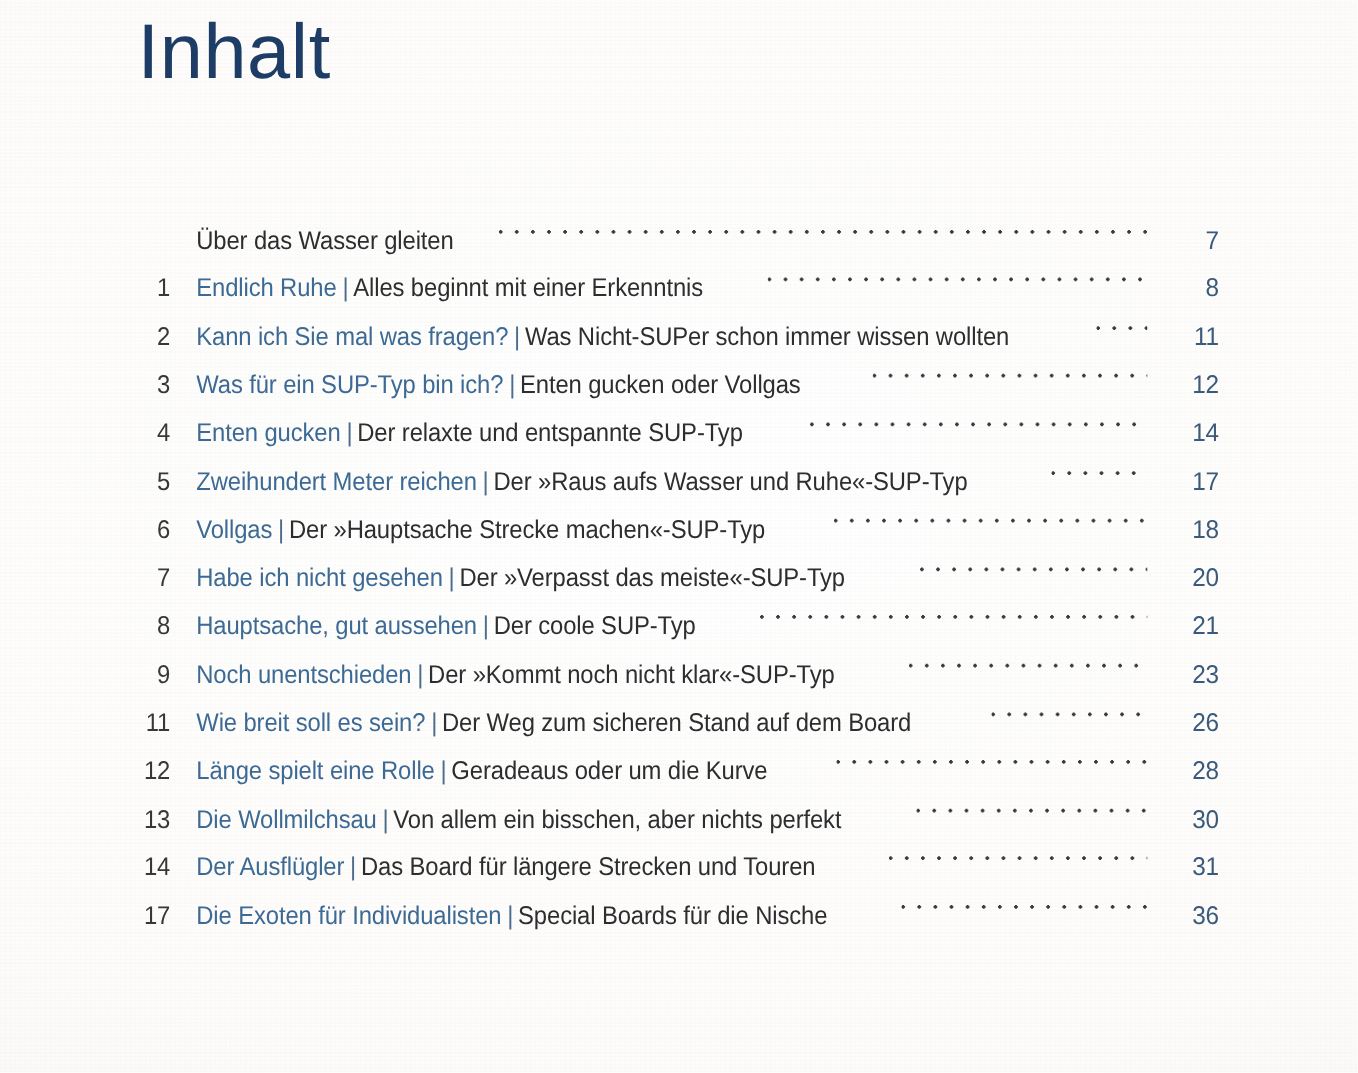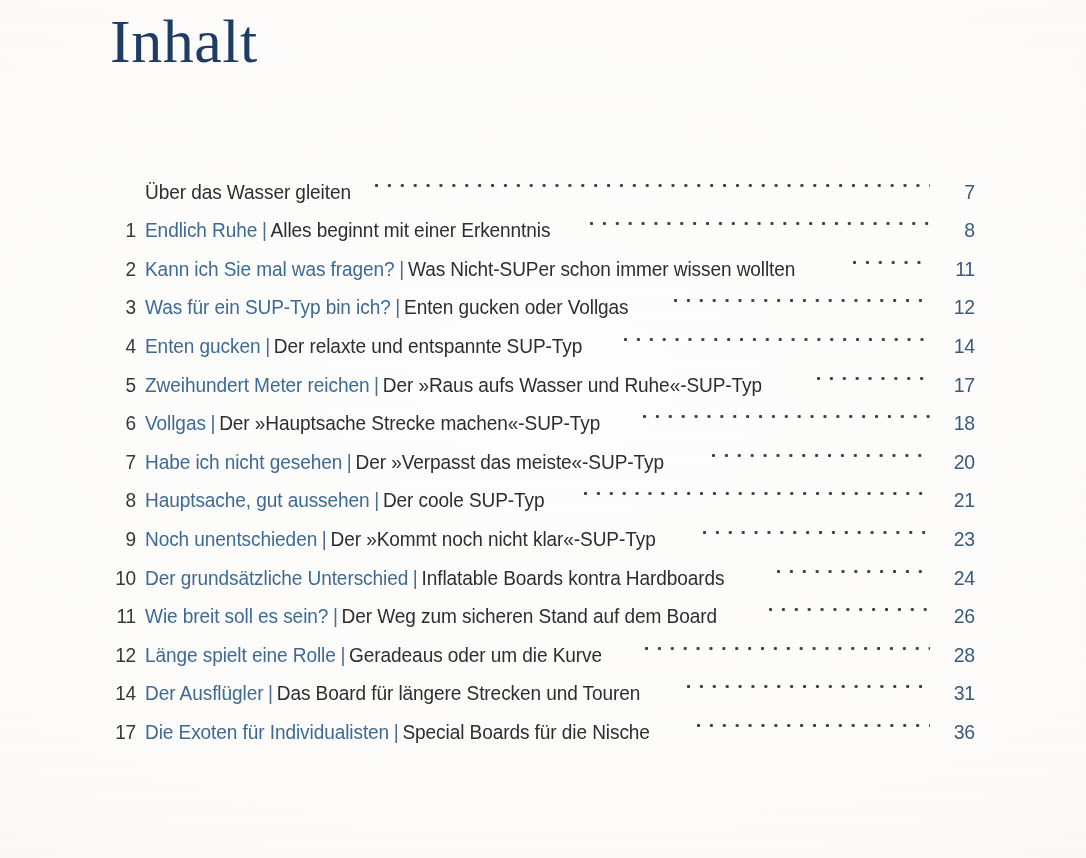--- a/index.html
+++ b/index.html
@@ -34,21 +34,21 @@
     background-image:
       repeating-linear-gradient(0deg, rgba(110,110,120,.5) 0 1px, transparent 1px 3px),
       repeating-linear-gradient(90deg, rgba(110,110,120,.45) 0 1px, transparent 1px 4px);
   }
 
   
   #toc-title {
     position: absolute;
     left: 110px;
     top: 6px;
-    font-family: Liberation Serif, serif;
+    font-family: Liberation Sans, sans-serif;
     font-size: 62px;
     line-height: 1.15;
     letter-spacing: .5px;
     color: #1d3c66;
     font-weight: 400;
   }
 
   
   #toc-list {
     position: absolute;
@@ -57,20 +57,21 @@
     width: 865px;
   }
   .toc-row {
     display: flex;
     align-items: baseline;
     height: 38.6px;
     font-size: 20.5px;
     line-height: 38.6px;
     white-space: nowrap;
     color: #2f2f31;
+    gap: 12px;
   }
   .toc-num {
     width: 26px;
     flex: 0 0 26px;
     text-align: right;
     color: #37373a;
     font-size: 20.5px;
     letter-spacing: -.2px;
     transform: scaleX(.93);
     transform-origin: right center;
@@ -188,38 +189,38 @@
         <span class="toc-dots"></span>
         <span class="toc-page">21</span>
       </div>
       <div class="toc-row">
         <span class="toc-num">9</span>
         <span class="toc-text"><span class="toc-title-part">Noch unentschieden</span><span class="toc-sep">|</span><span class="toc-sub">Der »Kommt noch nicht klar«-SUP-Typ</span></span>
         <span class="toc-dots"></span>
         <span class="toc-page">23</span>
       </div>
       <div class="toc-row">
-        <span class="toc-num">10</span>
-        <span class="toc-text"><span class="toc-title-part">Der grundsätzliche Unterschied</span><span class="toc-sep">|</span><span class="toc-sub">Inflatable Boards kontra Hardboards</span></span>
-        <span class="toc-dots"></span>
-        <span class="toc-page">24</span>
-      </div>
-      <div class="toc-row">
         <span class="toc-num">11</span>
         <span class="toc-text"><span class="toc-title-part">Wie breit soll es sein?</span><span class="toc-sep">|</span><span class="toc-sub">Der Weg zum sicheren Stand auf dem Board</span></span>
         <span class="toc-dots"></span>
         <span class="toc-page">26</span>
       </div>
       <div class="toc-row">
         <span class="toc-num">12</span>
         <span class="toc-text"><span class="toc-title-part">Länge spielt eine Rolle</span><span class="toc-sep">|</span><span class="toc-sub">Geradeaus oder um die Kurve</span></span>
         <span class="toc-dots"></span>
         <span class="toc-page">28</span>
       </div>
       <div class="toc-row">
+        <span class="toc-num">13</span>
+        <span class="toc-text"><span class="toc-title-part">Die Wollmilchsau</span><span class="toc-sep">|</span><span class="toc-sub">Von allem ein bisschen, aber nichts perfekt</span></span>
+        <span class="toc-dots"></span>
+        <span class="toc-page">30</span>
+      </div>
+      <div class="toc-row">
         <span class="toc-num">14</span>
         <span class="toc-text"><span class="toc-title-part">Der Ausflügler</span><span class="toc-sep">|</span><span class="toc-sub">Das Board für längere Strecken und Touren</span></span>
         <span class="toc-dots"></span>
         <span class="toc-page">31</span>
       </div>
       <div class="toc-row">
         <span class="toc-num">17</span>
         <span class="toc-text"><span class="toc-title-part">Die Exoten für Individualisten</span><span class="toc-sep">|</span><span class="toc-sub">Special Boards für die Nische</span></span>
         <span class="toc-dots"></span>
         <span class="toc-page">36</span>

